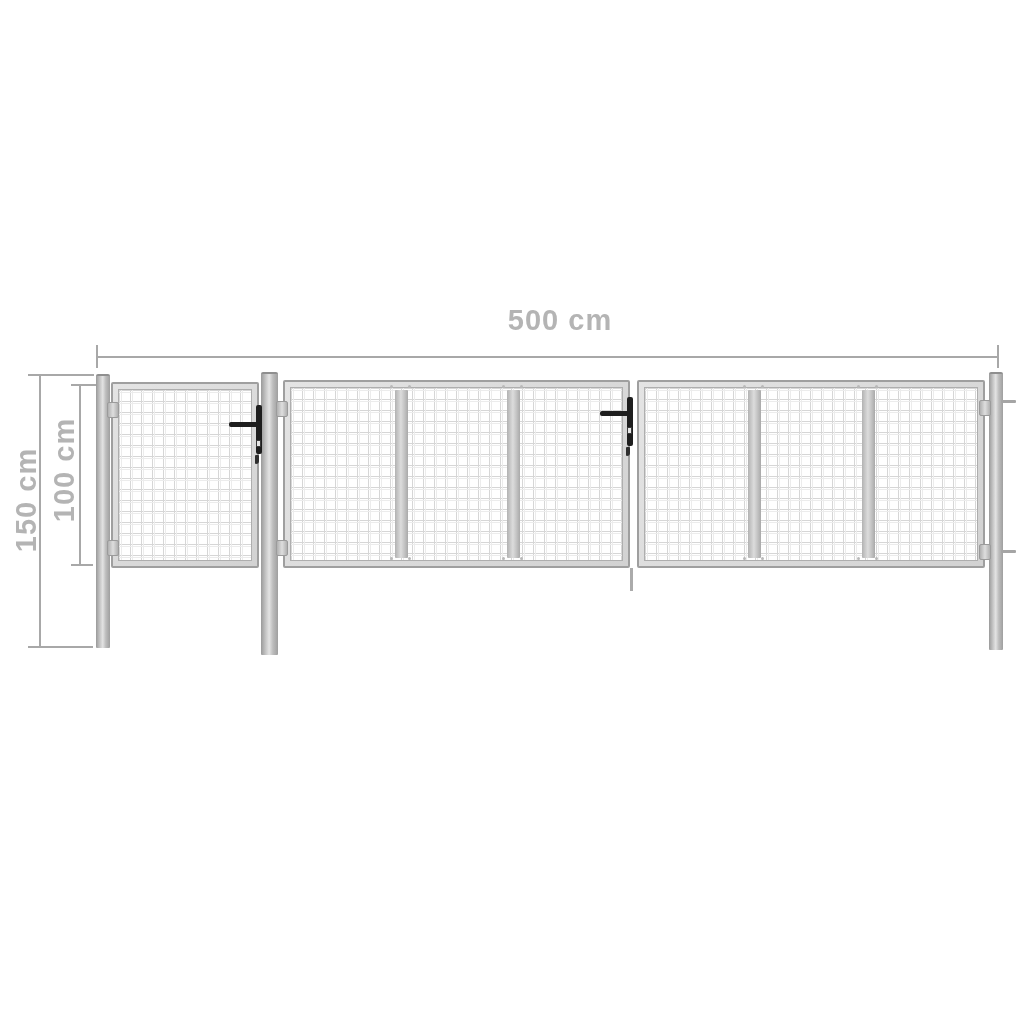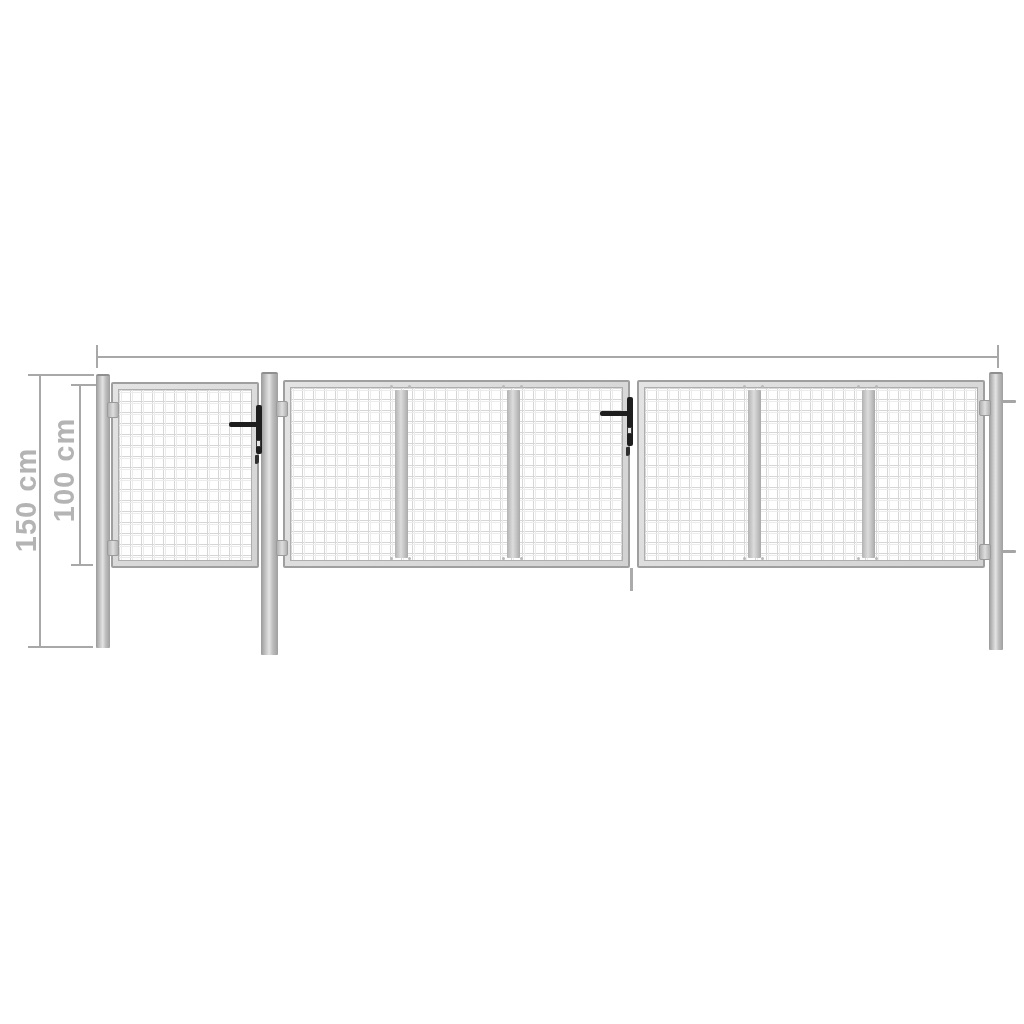--- a/index.html
+++ b/index.html
@@ -63,20 +63,21 @@
   .handle-bar{position:absolute;width:29px;height:5px;background:#1e1e1e;border-radius:2px 0 0 2px;}
   .keyplate{position:absolute;width:5px;height:7px;background:#e6e6e6;border:1px solid #3a3a3a;box-sizing:border-box;}
   .keyhook{position:absolute;width:4px;height:9px;background:#2e2e2e;border-radius:1px 1px 3px 1px;}
   .drop-rod{position:absolute;width:3px;height:23px;background:#ababab;}
 </style>
 </head>
 <body>
 
 <div class="stage">
 
+  <div class="dim-label" style="left:440px;top:304px;width:240px;">500 cm</div>
   <div class="hline" style="left:97px;top:356px;width:902px;"></div>
   <div class="tick-v" style="left:96px;top:345px;"></div>
   <div class="tick-v" style="left:997px;top:345px;"></div>
 
   <div class="dim-label rot" style="left:-64px;top:484px;width:180px;height:32px;">150 cm</div>
   <div class="vline" style="left:39px;top:375px;height:273px;"></div>
   <div class="tick-h" style="left:28px;top:374px;width:66px;"></div>
   <div class="tick-h" style="left:28px;top:646px;width:65px;"></div>
 
   <div class="dim-label rot" style="left:-26px;top:454px;width:180px;height:32px;">100 cm</div>

